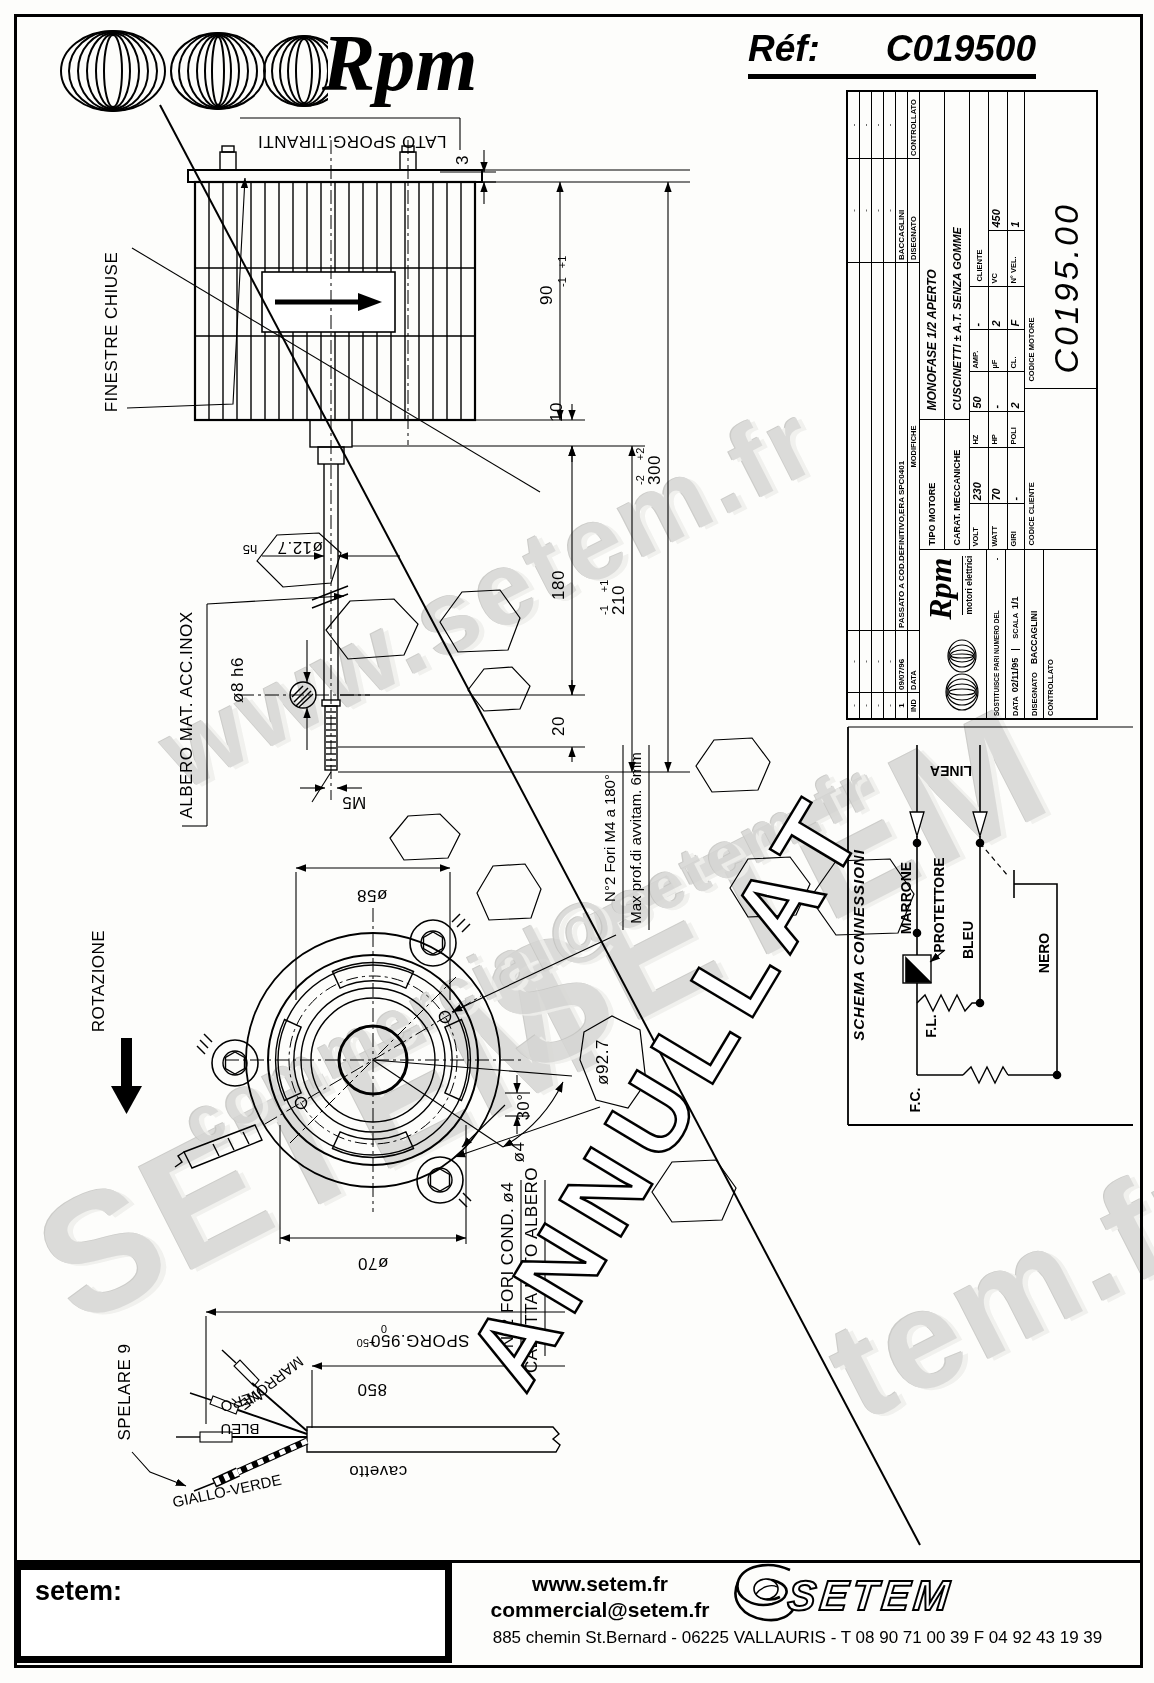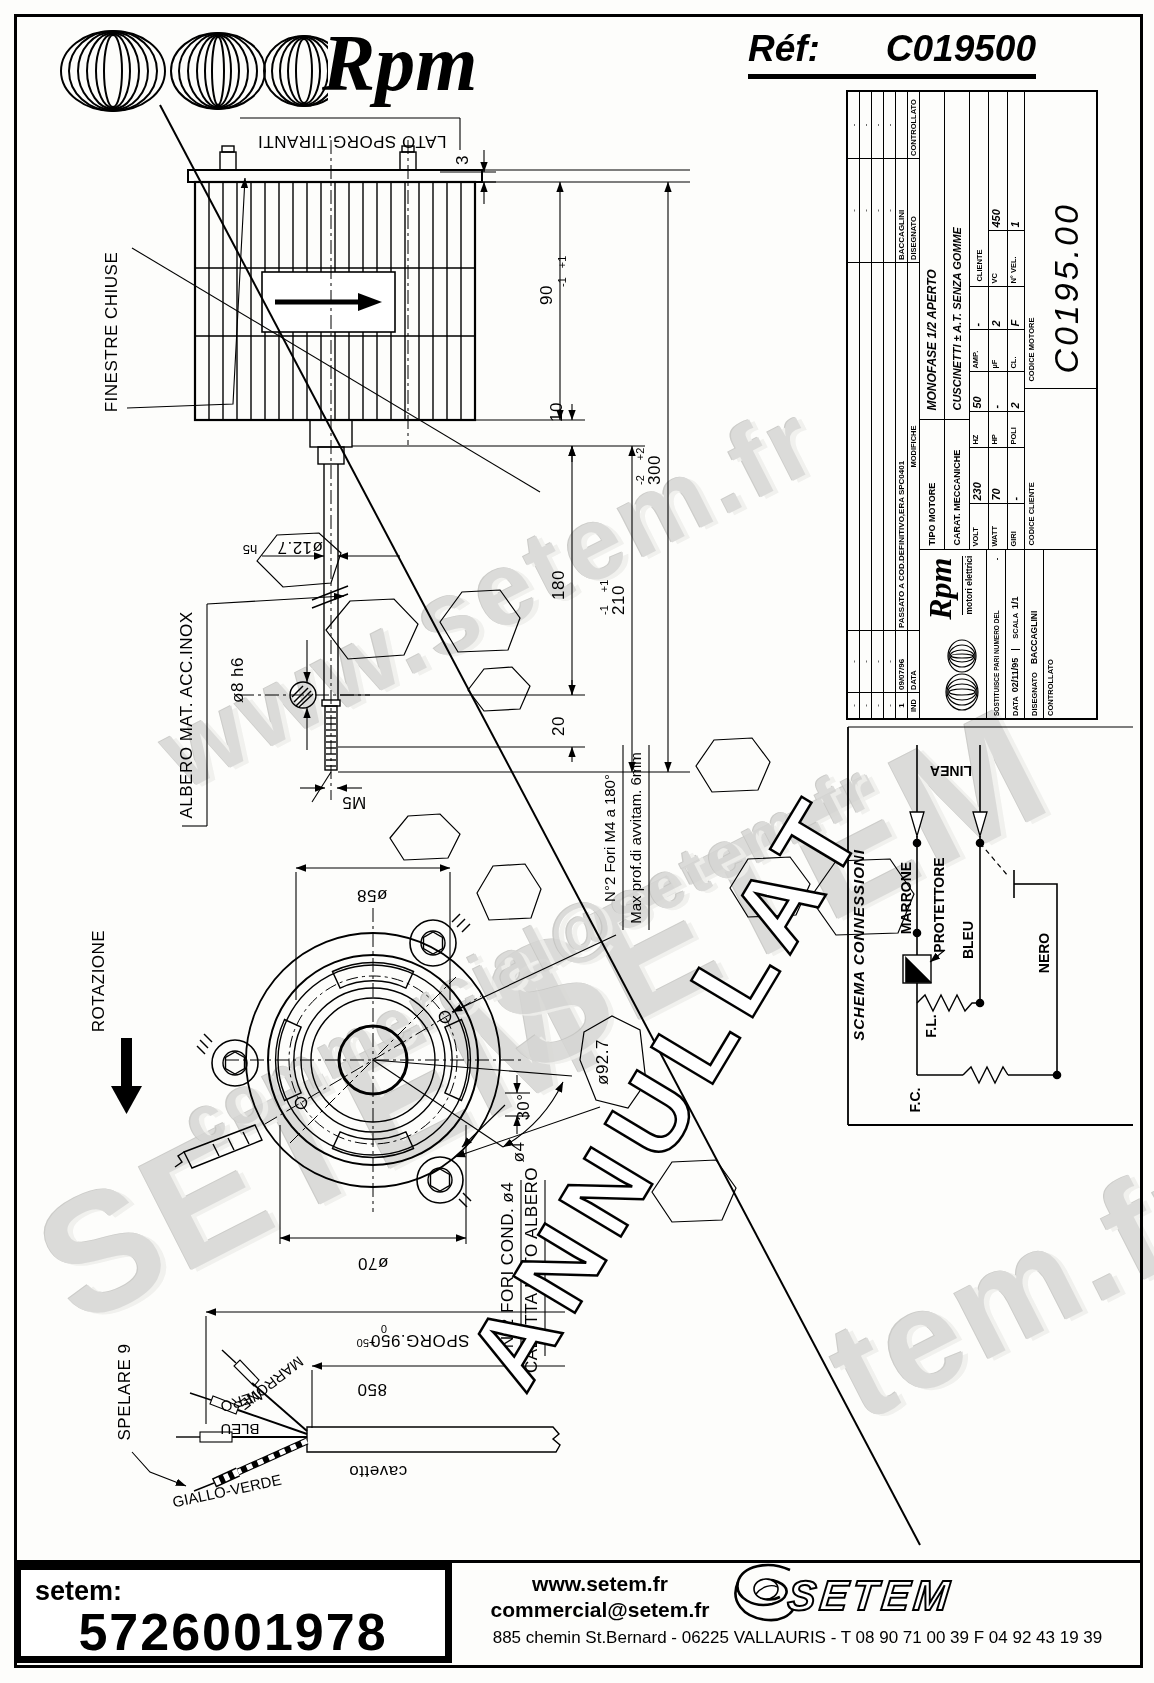--- a/index.html
+++ b/index.html
@@ -534,21 +534,20 @@
       </div>
     </div>
   </div>
  </div>
 </div>
 
 <div class="abs" id="stamp">ANNULLAT</div>
 
 <div class="abs" id="codebox">
   <div class="cl">setem:</div>
-  <div class="cv">5726001978</div>
 </div>
 <div class="ftxt" style="left:460px;top:1572px;width:280px;font-size:21px;">www.setem.fr</div>
 <div class="ftxt" style="left:460px;top:1598px;width:280px;font-size:21px;">commercial@setem.fr</div>
 <svg class="abs" style="left:728px;top:1556px;z-index:3;" width="70" height="70">
   <g stroke="#000" fill="none" stroke-width="2.6">
     <path d="M 62,14 C 40,4 14,10 10,26 C 6,42 26,52 44,48 C 60,44 64,32 50,26 C 38,21 26,26 28,35 C 30,43 42,46 52,41"></path>
     <path d="M 10,26 C 2,44 14,62 40,64 C 52,65 62,60 66,52"></path>
   </g>
   <ellipse cx="38" cy="33" rx="12" ry="10" fill="#fff" stroke="#000" stroke-width="1.6"></ellipse>
   <path d="M 28,38 C 34,30 44,28 49,31" stroke="#000" fill="none" stroke-width="1.4"></path>

